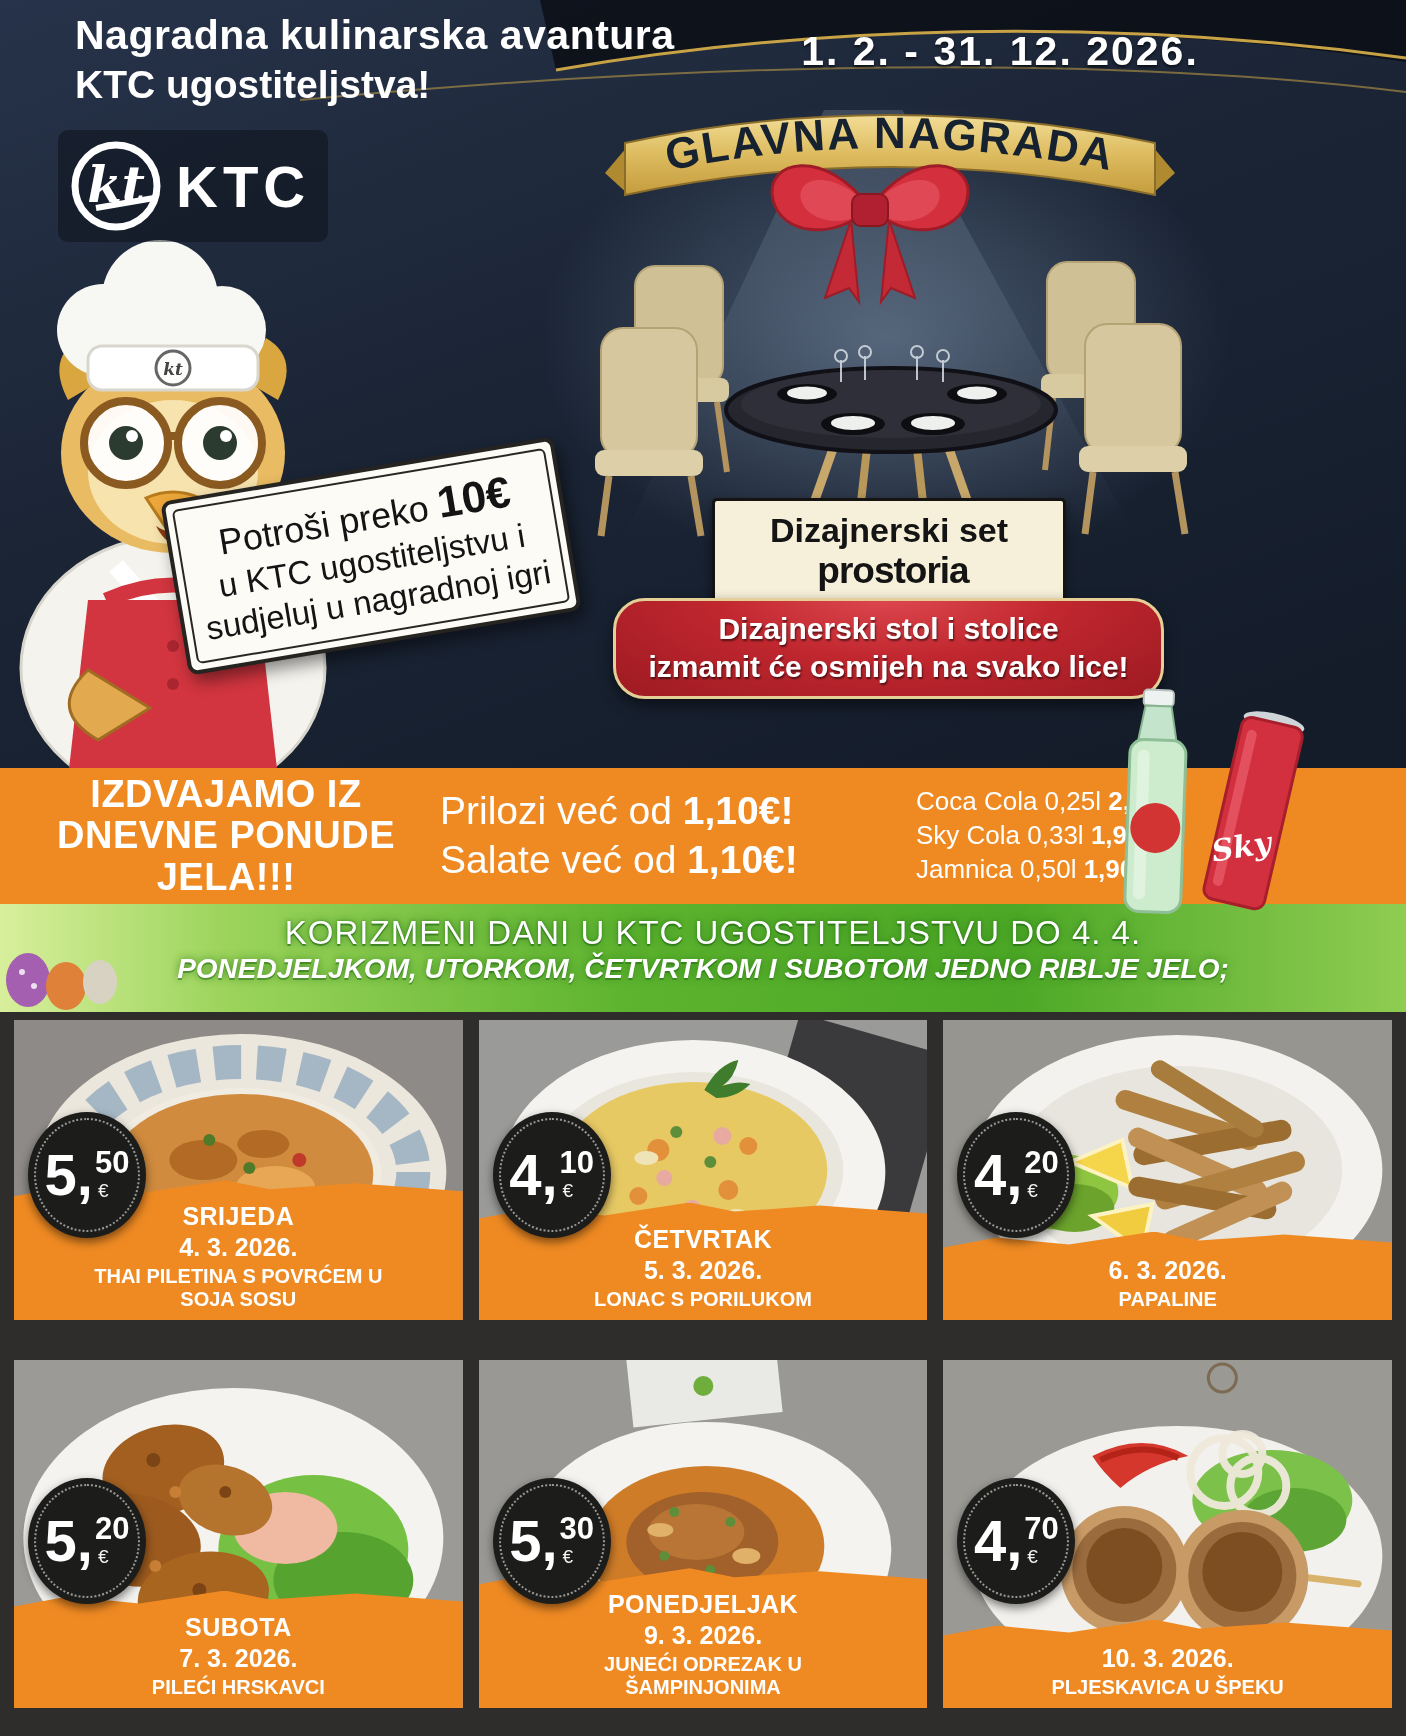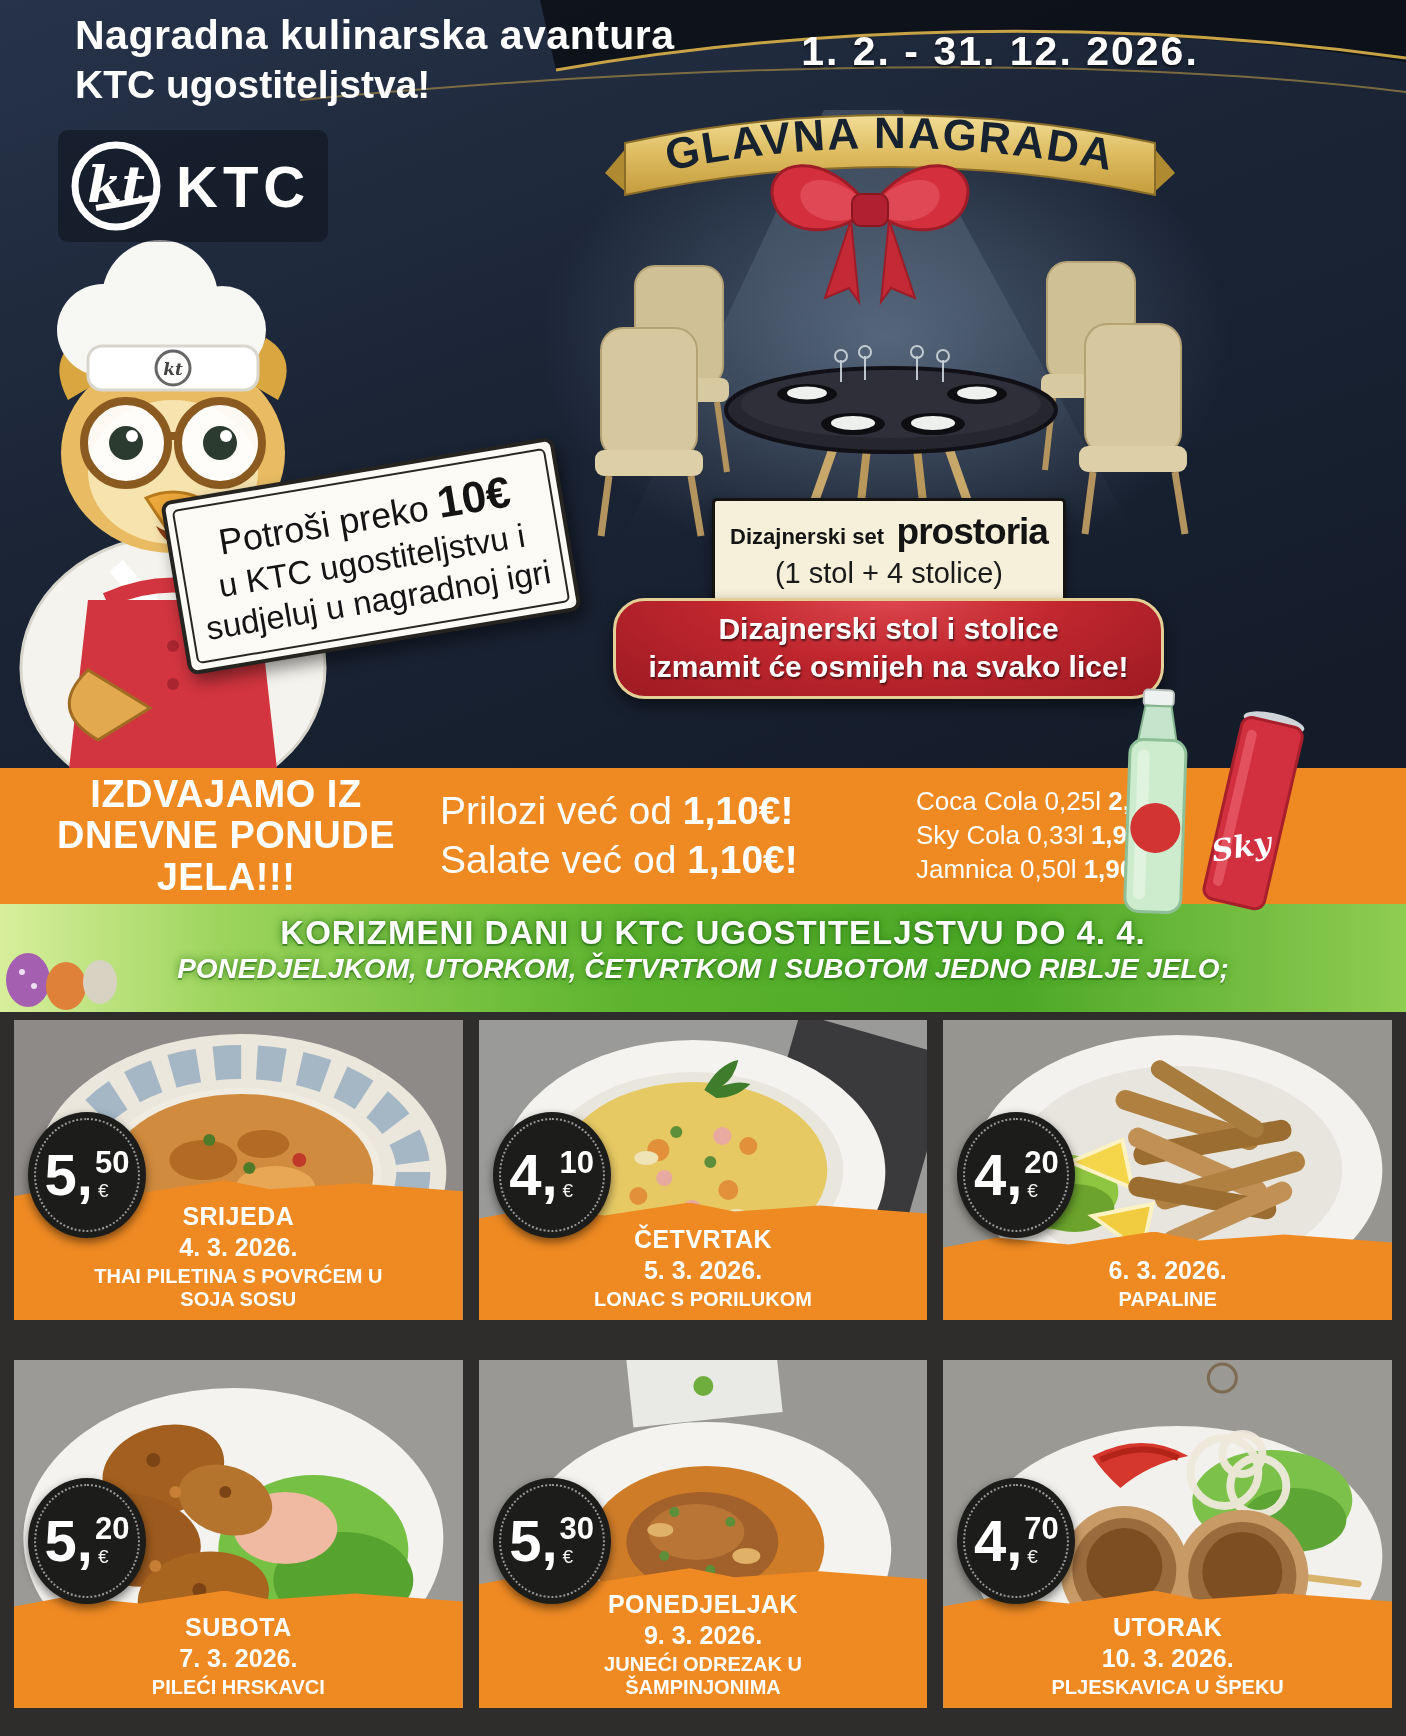--- a/index.html
+++ b/index.html
@@ -26,21 +26,21 @@
   .ktc-name { color:#fff; font-size:58px; font-weight:800; letter-spacing:5px; }
 
   .ribbon { position:absolute; left:605px; top:85px; z-index:5; }
   .bow    { position:absolute; left:755px; top:138px; z-index:6; }
   .dining { position:absolute; left:595px; top:248px; z-index:3; }
 
   .prize-box { position:absolute; left:712px; top:498px; width:354px; z-index:7;
     background:#f6efd9; border:3px solid #151413; border-radius:5px; text-align:center;
     padding:10px 6px 12px; box-shadow:0 4px 10px rgba(0,0,0,.45); }
   .pb-line1 { color:#141414; }
-  .pb-label { font-size:22px; font-weight:700;margin-top:18px; }
+  .pb-label { font-size:34px; font-weight:700;margin-top:18px; }
   .pb-brand { font-size:37px; font-weight:800; letter-spacing:-1px; margin-left:8px; }
   .pb-line2 { font-size:29px; color:#1a1a1a; margin-top:4px; }
 
   .prize-banner { position:absolute; left:613px; top:598px; width:551px; z-index:7;
     background:radial-gradient(ellipse at 50% -10%, #e04a52 0%, #c1272f 45%, #9d1a22 100%);
     border:3px solid #e4cf96; border-radius:32px; text-align:center; color:#fff;
     font-size:30px; font-weight:800; padding:9px 4px 11px; line-height:1.25;
     text-shadow:1px 2px 2px rgba(0,0,0,.55); box-shadow:0 6px 14px rgba(0,0,0,.5); }
 
   .owl { position:absolute; left:-12px; top:238px; z-index:4; }
@@ -61,21 +61,21 @@
   .band-offers { flex:0 0 490px; font-size:39px; line-height:1.25; padding-left:24px; }
   .band-offers b { font-weight:800; }
   .band-drinks-list { flex:1; font-size:26px; line-height:1.3; padding-left:10px; }
   .band-drinks-list b { font-weight:800; }
   .band-drinks { position:absolute; right:84px; top:-80px; z-index:12; }
 
   
   .lent { position:relative; width:1406px; height:108px; text-align:center; color:#fff;
     background:linear-gradient(90deg,#d8ef9c 0%,#9cd45c 16%,#5cb32e 45%,#4ca826 72%,#8fcc52 100%);
     padding-top:10px; overflow:hidden; }
-  .lent-l1 { font-size:33px; font-weight:700; letter-spacing:1px;
+  .lent-l1 { font-size:33px; font-weight:400; letter-spacing:1px;
     text-shadow:0 2px 0 rgba(34,102,20,.55),0 0 10px rgba(50,130,25,.95),0 0 3px rgba(50,130,25,.9);padding-left:20px; }
   .lent-l2,.lent-l3 { font-size:28px; font-weight:800; font-style:italic; margin-top:1px;
     text-shadow:0 2px 0 rgba(34,102,20,.5),0 0 9px rgba(50,130,25,.9); }
   .eggs { position:absolute; left:0; bottom:2px; }
 
   
   .cards { width:1406px; padding:8px 14px 0; }
   .card-row { display:flex; gap:16px; }
   .row2 { margin-top:40px; }
   .card { position:relative; flex:1; height:300px; overflow:hidden; background:#8d8b86; }
@@ -535,19 +535,18 @@
         </svg>
       </div>
       <div class="badge">
         <span class="b-whole">4,</span>
         <span class="b-col">
           <span class="b-cents">70</span>
           <span class="b-eur">€</span>
         </span>
       </div>
       <div class="caption">
-        <div class="cap-day">UTORAK</div>
         <div class="cap-date">10. 3. 2026.</div>
         <div class="cap-dish">PLJESKAVICA U ŠPEKU</div>
       </div>
     </div>
   </div>
 </div>
 
 </body></html>

